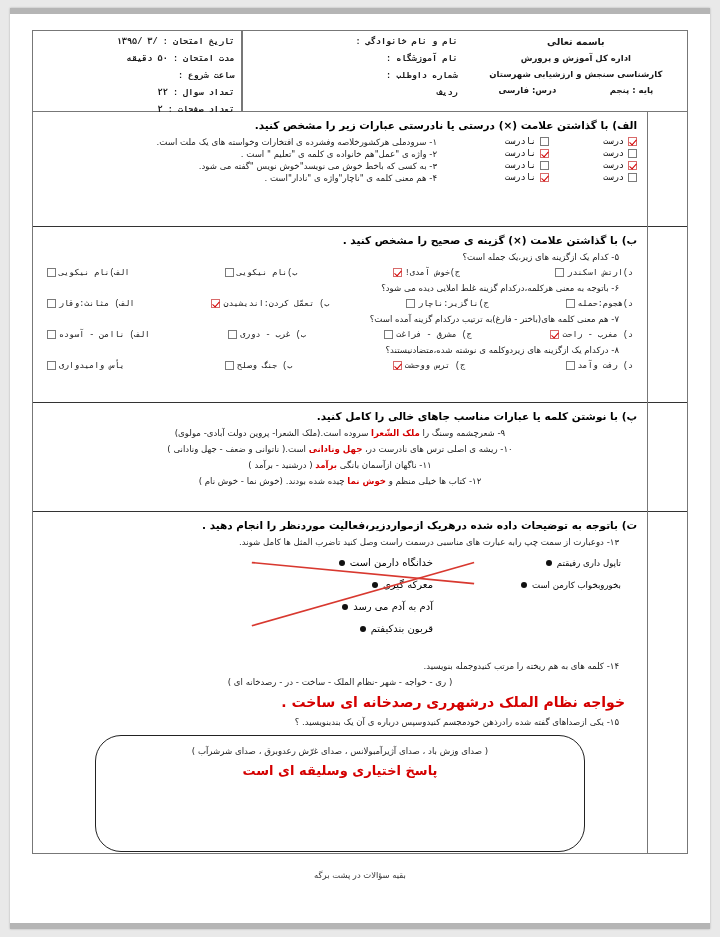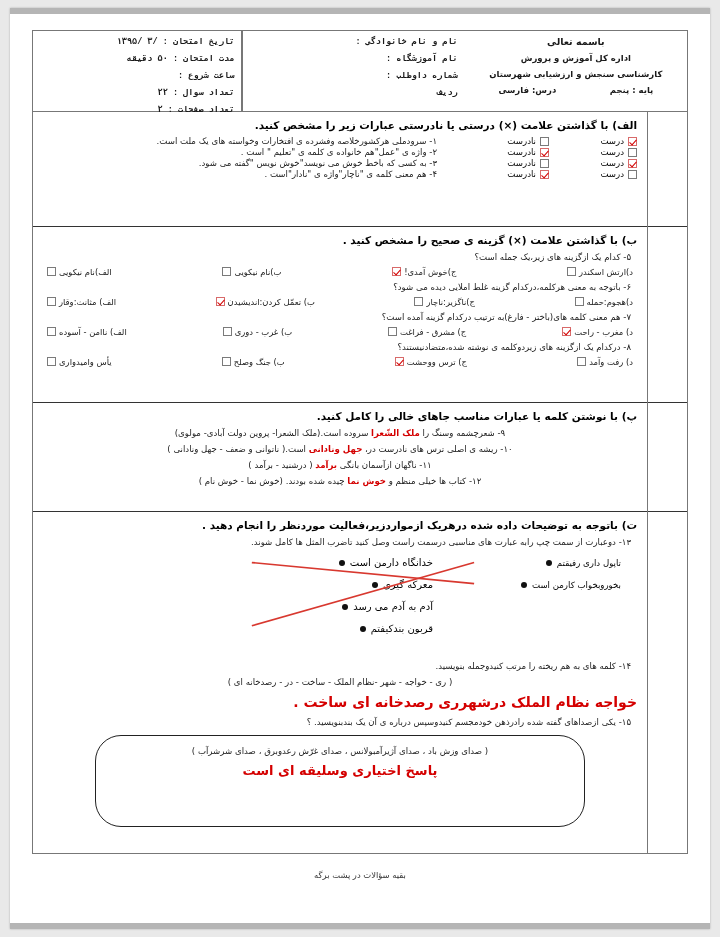--- a/index.html
+++ b/index.html
@@ -36,26 +36,26 @@
   .mid-row{display:flex;justify-content:space-around;direction:rtl;}
 
   
   .tbl{border:1.5px solid #777;border-top:none;display:flex;flex-direction:row;}
   .score-col{width:40px;border-left:1.5px solid #777;box-sizing:border-box;}
   .score-cell{border-bottom:1.2px solid #333;box-sizing:border-box;}
   .qs-col{flex:1;}
   .sec{border-bottom:1.2px solid #333;box-sizing:border-box;padding:4px 10px 6px 10px;}
   .sec:last-child{border-bottom:none;}
   .sec-title{font-weight:bold;font-size:10.5px;color:#000;text-align:right;margin:3px 0 5px 0;}
-  .q{font-size:8.6px;color:#1a1a1a;text-align:right;margin:3px 0;line-height:1.5;}
+  .q{font-size:8.6px;color:#1a1a1a;text-align:right;margin:3px 12px;line-height:1.5;}
   .q-ind{padding-right:6px;}
   .ans{color:#d40000;font-weight:bold;}
   .opts{display:flex;flex-direction:row;justify-content:space-between;
         font-size:8.4px;color:#1a1a1a;margin:2px 0 4px 0;padding:0 4px;}
-  .opt{display:flex;align-items:center;gap:3px;white-space:nowrap;}
+  .opt{display:flex;align-items:center;gap:3px;white-space:nowrap;font-family:Liberation Mono, monospace;}
 
   
   .cb{display:inline-block;width:9px;height:9px;border:1px solid #7a7a7a;
       background:#fff;box-sizing:border-box;position:relative;vertical-align:middle;}
   .cb.on{border-color:#d86a6a;}
   .cb.on::after{
     content:"";position:absolute;left:2px;top:0px;width:3px;height:6px;
     border:solid #d40000;border-width:0 1.4px 1.4px 0;transform:rotate(42deg);
   }
 
@@ -69,21 +69,21 @@
   .match-wrap{position:relative;height:105px;margin-top:2px;}
   .match-left{position:absolute;right:204px;top:0;font-size:10px;line-height:22px;}
   .match-right{position:absolute;right:16px;top:0;text-align:right;font-size:8.6px;line-height:22px;}
   .dot{display:inline-block;width:6px;height:6px;border-radius:50%;background:#111;
        vertical-align:middle;margin:0 5px;}
   .lines{position:absolute;inset:0;}
 
   
   .roundbox{
     border:1.6px solid #222;border-radius:26px;
-    height:92px;margin:6px 52px 8px 52px;box-sizing:border-box;
+    height:117px;margin:6px 52px 8px 52px;box-sizing:border-box;
     padding:10px 18px 0 18px;text-align:center;
   }
   .rb-line{font-size:8.6px;color:#1a1a1a;margin-bottom:7px;}
   .rb-ans{font-size:13px;}
 
   .footer{margin-top:10px;text-align:center;font-size:8.4px;color:#333;
           padding-top:6px;}
   .toprule{position:absolute;left:0;top:0;width:700px;height:6px;background:#b5b5b5;}
   .botrule{position:absolute;left:0;bottom:0;width:700px;height:6px;background:#b5b5b5;}
 </style>

